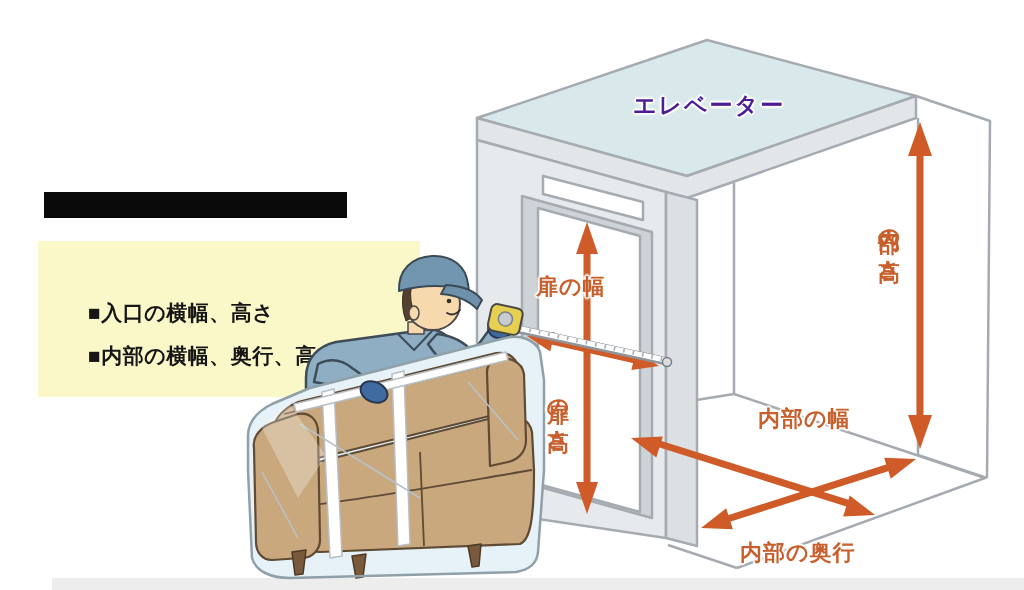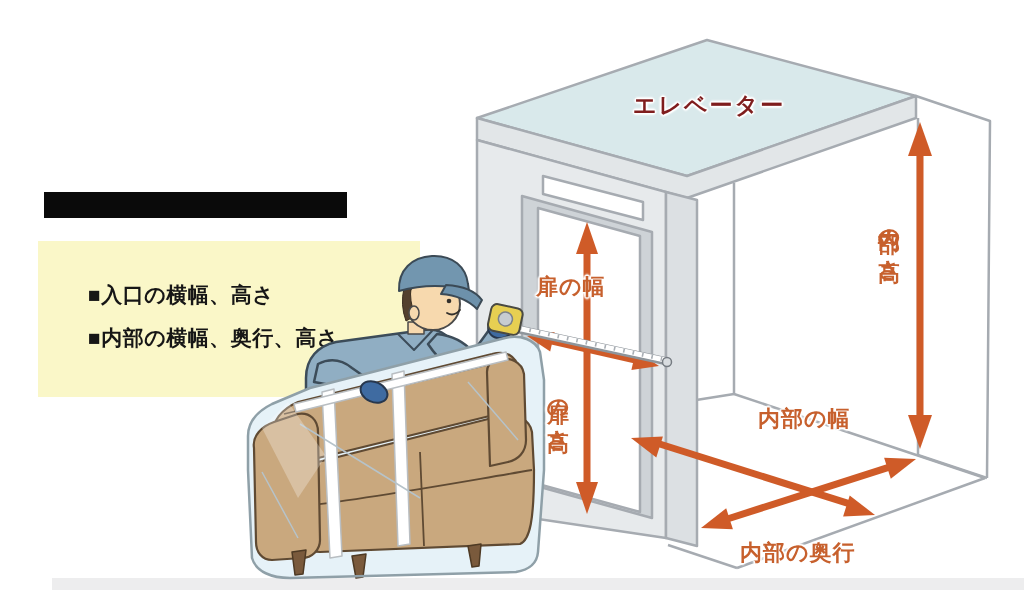--- a/index.html
+++ b/index.html
@@ -1,28 +1,28 @@
 <!DOCTYPE html>
 <html><head>
 <meta charset="utf-8">
 <style>
   html,body{margin:0;padding:0;background:#fff;}
   #stage{position:relative;width:1024px;height:590px;background:#ffffff;overflow:hidden;
          font-family:"Liberation Sans","DejaVu Sans",sans-serif;}
   #redacted-bar{position:absolute;left:44px;top:192px;width:303px;height:26px;background:#0a0a0a;z-index:0;}
   #info-box{position:absolute;left:38px;top:241px;width:382px;height:156px;background:#faf7c8;z-index:0;
-            box-sizing:border-box;padding:32px 0 0 50px;}
+            box-sizing:border-box;padding:50px 0 0 50px;}
   .info-line{font-size:21px;line-height:43px;color:#161616;font-weight:600;letter-spacing:0.5px;}
   #scene-svg{position:absolute;left:0;top:0;z-index:1;}
   .olabel{position:absolute;z-index:2;color:#c7602d;font-weight:bold;font-size:22px;letter-spacing:1px;
           text-shadow:-2px 0 2px #fff,2px 0 2px #fff,0 -2px 2px #fff,0 2px 2px #fff,
                       -1px -1px 1px #fff,1px 1px 1px #fff,-1px 1px 1px #fff,1px -1px 1px #fff;
           white-space:nowrap;}
   .olabel.vert{writing-mode:vertical-rl;text-orientation:upright;letter-spacing:2px;}
-  #elevator-label{position:absolute;z-index:2;left:633px;top:90px;color:#7f1d1d;font-weight:bold;font-size:23px;
+  #elevator-label{position:absolute;z-index:2;left:633px;top:90px;color:#4c1d95;font-weight:bold;font-size:23px;
           letter-spacing:2px;white-space:nowrap;
           text-shadow:-2px 0 2px #fff,2px 0 2px #fff,0 -2px 2px #fff,0 2px 2px #fff,
                       -1px -1px 1px #fff,1px 1px 1px #fff,-1px 1px 1px #fff,1px -1px 1px #fff;}
   #door-width-label{left:508px;top:272px;margin-left:28px;}
   #door-height-label{left:543px;top:383px;}
   #inner-height-label{left:874px;top:211px;}
   #inner-width-label{left:722px;top:404px;margin-left:36px;}
   #inner-depth-label{left:740px;top:538px;}
 </style>
 </head>

